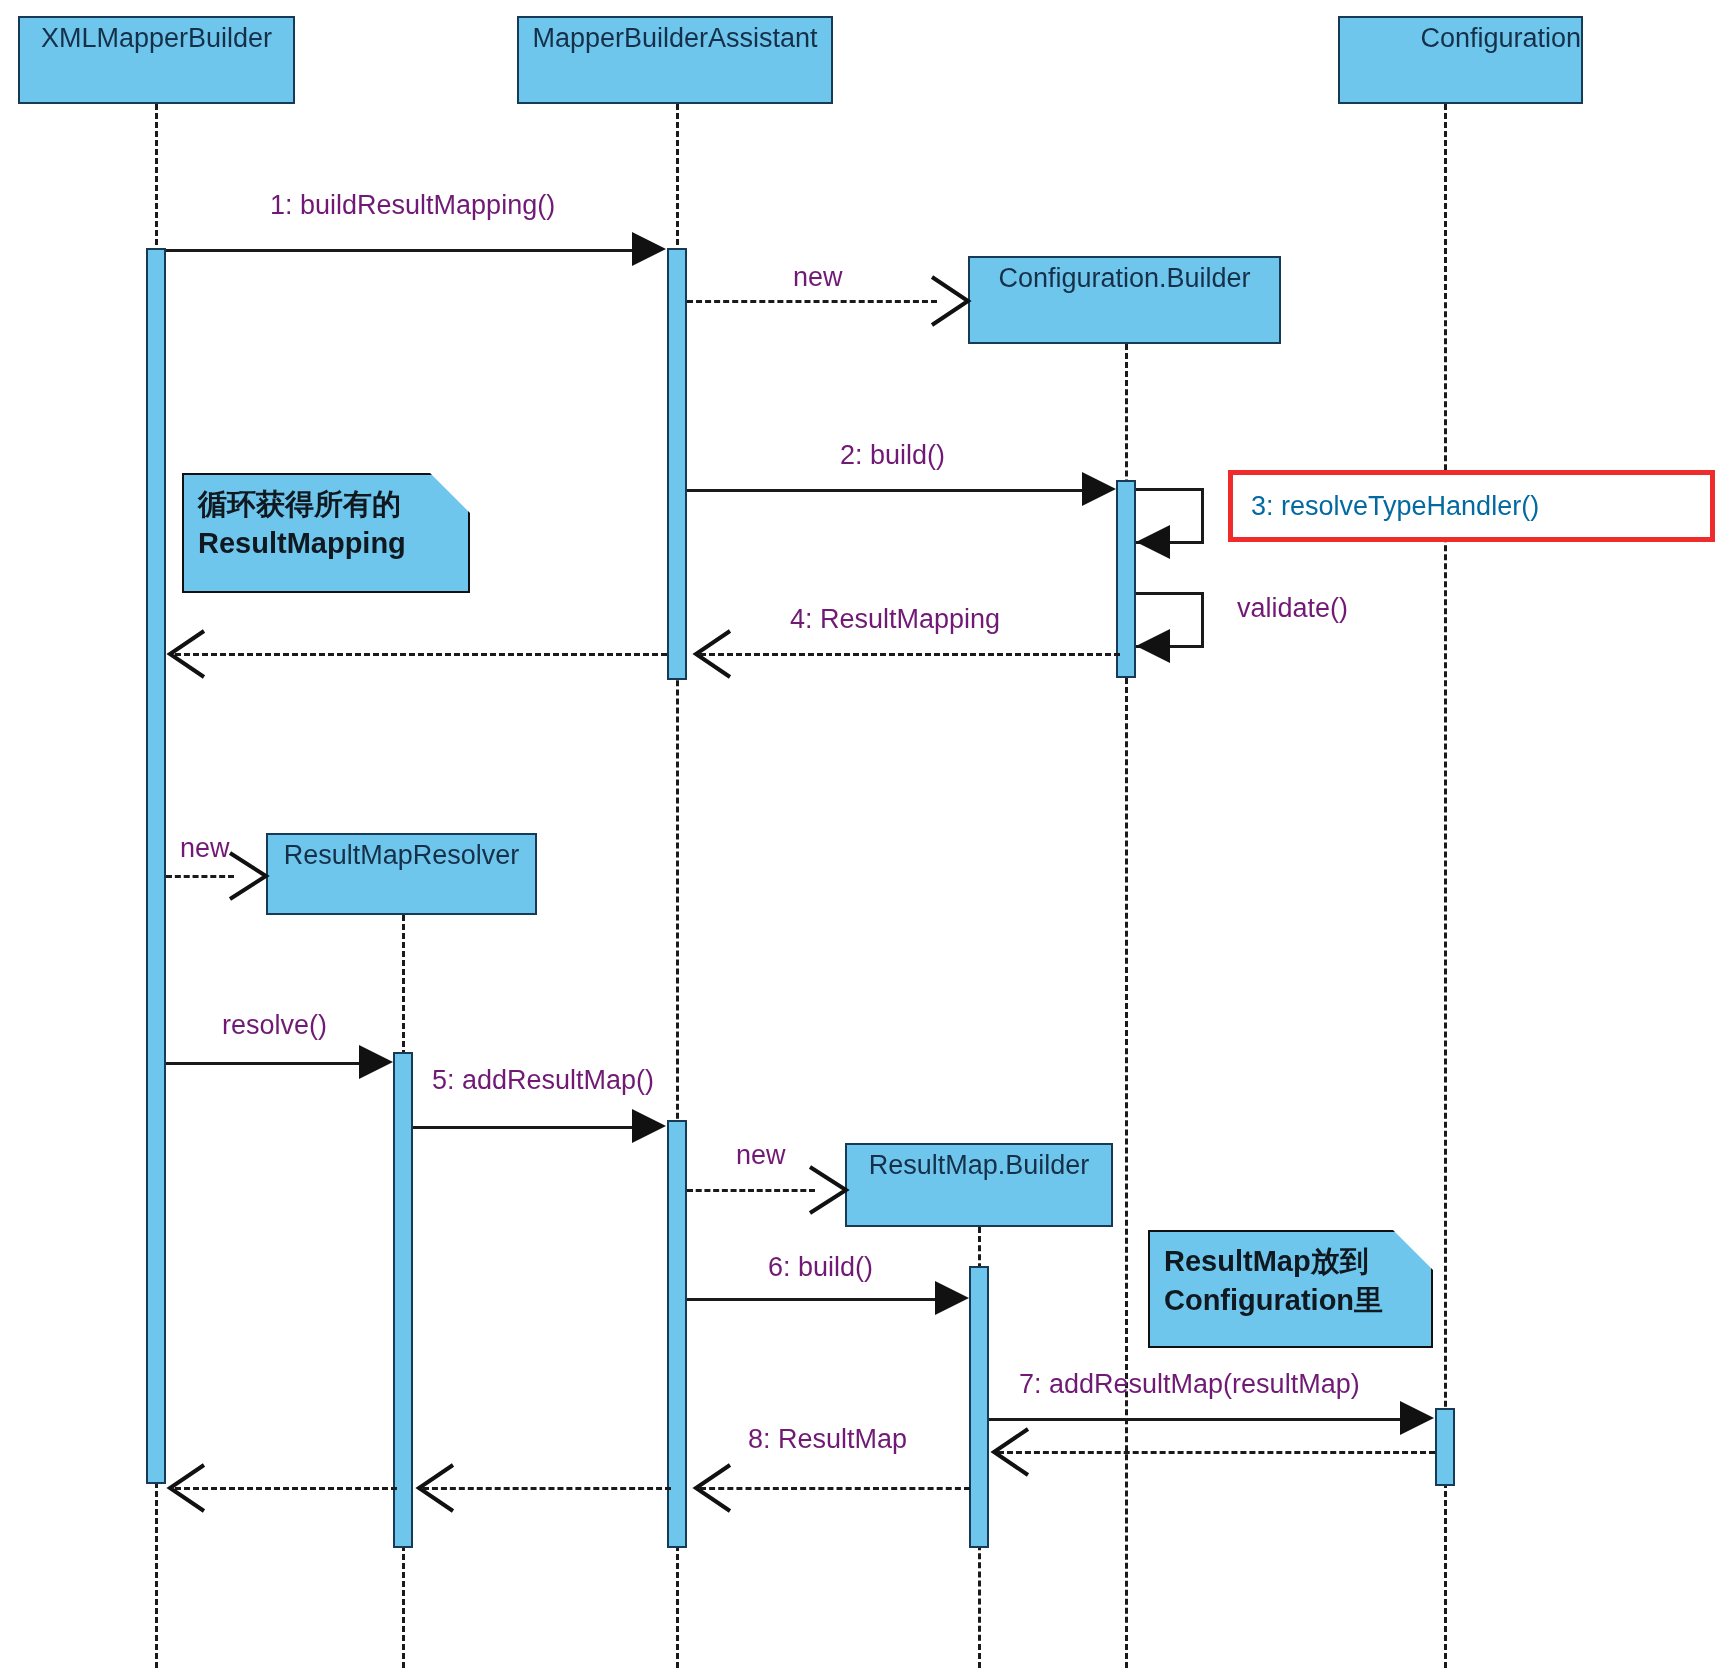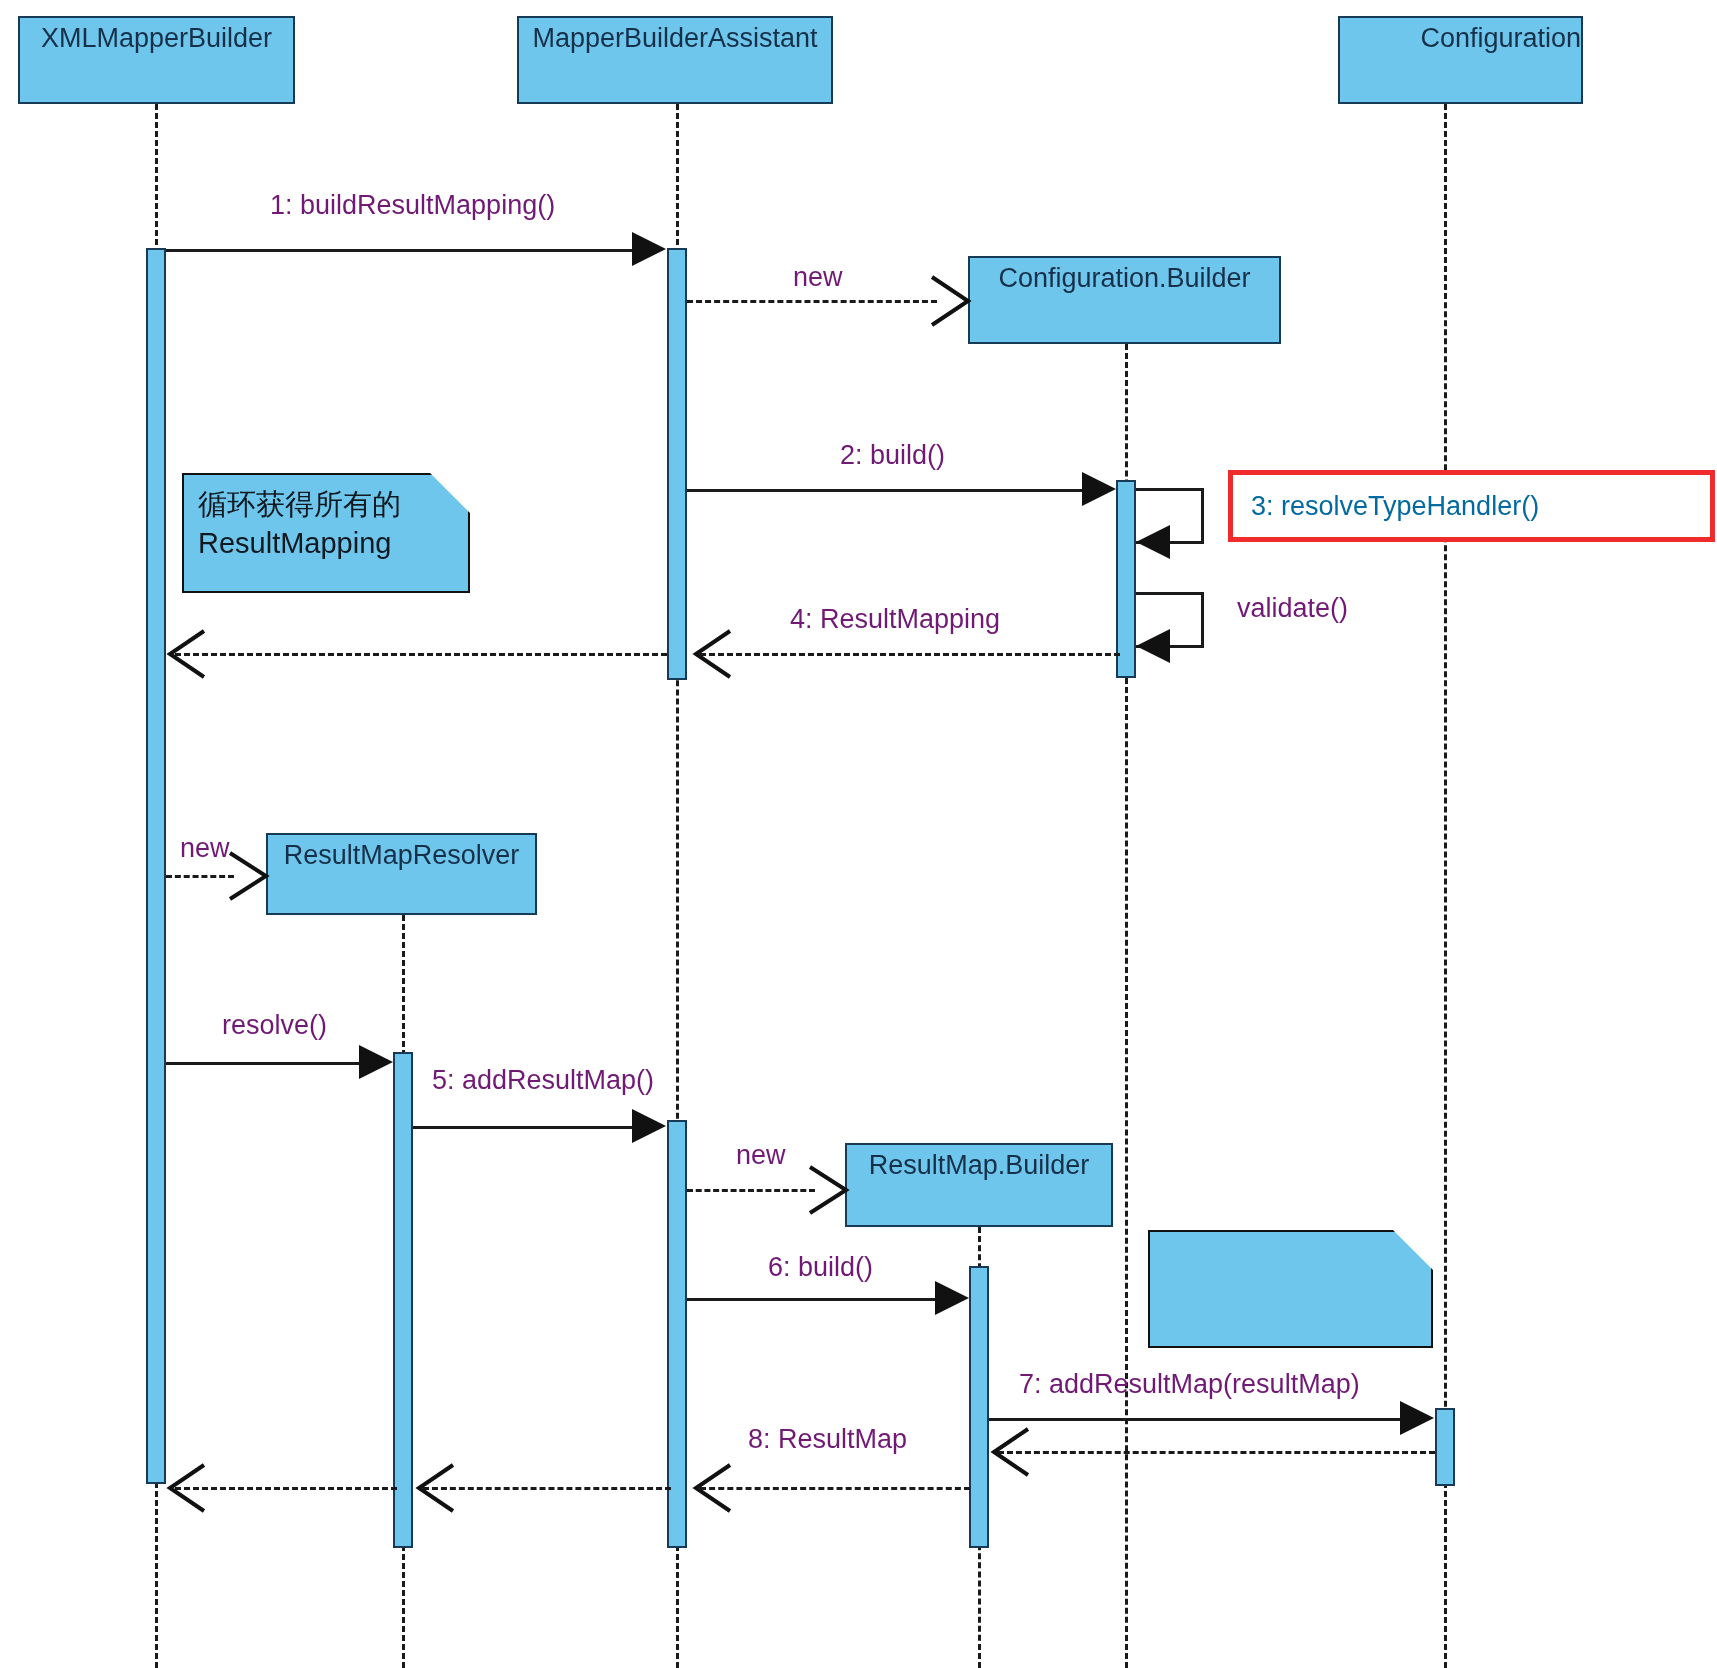--- a/index.html
+++ b/index.html
@@ -108,21 +108,21 @@
   .note .fold{
     position:absolute;
     top:-2px;right:-2px;
     width:0;height:0;
     border-left:40px solid transparent;
     border-top:40px solid #ffffff;
   }
   .note .ntext{
     position:relative;
     z-index:2;
-    font-weight:normal;
+    font-weight:bold;
     font-size:29px;
     line-height:1.35;
     color:#101820;
     white-space:pre-line;
   }
 </style>
 </head>
 <body>
 
 <div id="canvas">
@@ -244,20 +244,22 @@
       <path d="M2,2 L38,25 L2,48" fill="none" stroke="#111111" stroke-width="4"></path>
     </svg>
   </div>
 
   <div class="msg-label" style="left:768px; top:1252px;">6: build()</div>
   <div class="msg-line" style="left:687px; top:1298px; width:250px;"></div>
   <div class="head-right" style="left:935px; top:1281px;"></div>
 
   <div class="note" style="left:1148px; top:1230px; width:285px; height:118px;">
     <div class="fold"></div>
+    <div class="ntext">ResultMap放到
+Configuration里</div>
   </div>
 
   <div class="msg-label" style="left:1019px; top:1369px;">7: addResultMap(resultMap)</div>
   <div class="msg-line" style="left:989px; top:1418px; width:412px;"></div>
   <div class="head-right" style="left:1400px; top:1401px;"></div>
 
   <div class="msg-line dashed" style="left:998px; top:1451px; width:437px;"></div>
   <div class="open-head" style="left:988px; top:1427px;">
     <svg width="44" height="50" viewBox="0 0 44 50">
       <path d="M40,2 L6,25 L40,48" fill="none" stroke="#111111" stroke-width="4"></path>

